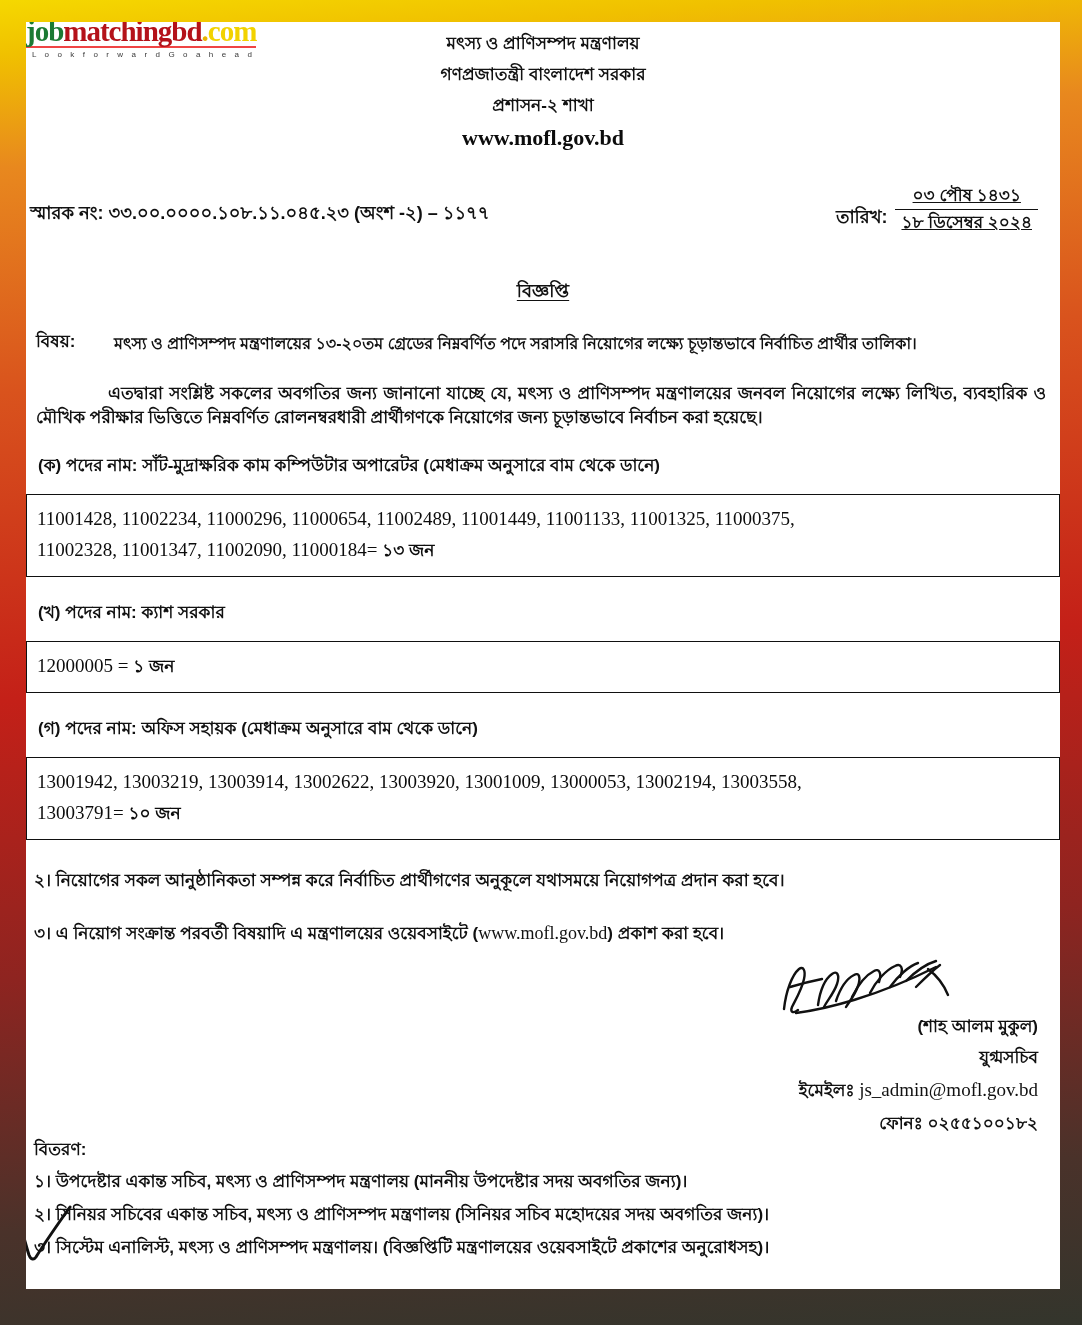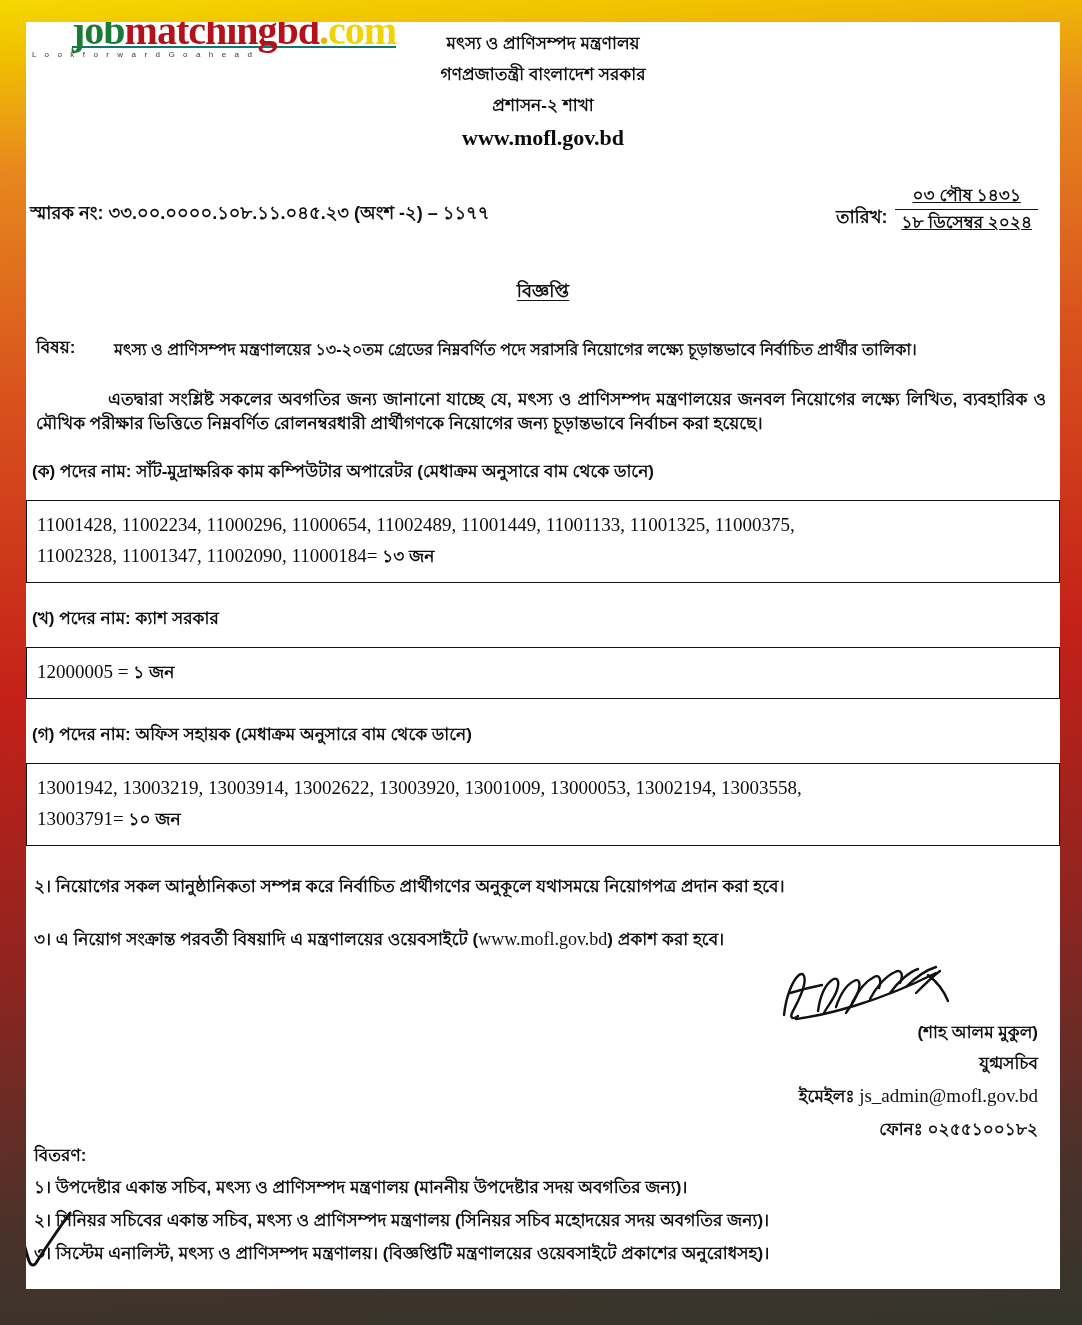--- a/index.html
+++ b/index.html
@@ -46,28 +46,27 @@
   #logo-area {
     position: absolute;
     left: 0px;
     top: -6px;
     width: 280px;
     height: 46px;
   }
   .logo-text {
     font-family: "Liberation Serif", "DejaVu Serif", serif;
     font-weight: bold;
-    font-size: 40px;
+    font-size: 29px;
     letter-spacing: -1px;
     line-height: 30px;
     white-space: nowrap;
-    border-bottom: 2px solid #0f766e;
+    border-bottom: 2px solid #ef4444;
     display: inline-block;
     padding-bottom: 0px;
-    margin-left: 46px;
   }
   .lg-job   { color: #1b7a33; }
   .lg-match { color: #b4121a; }
   .lg-bd    { color: #b4121a; }
   .lg-dot   { color: #e8b400; }
   .lg-com   { color: #f2d200; }
   .logo-tag {
     font-family: "Liberation Sans", sans-serif;
     font-size: 8px;
     letter-spacing: 3.1px;
@@ -145,21 +144,21 @@
     text-align: center;
     font-family: "Liberation Sans", "DejaVu Sans", sans-serif;
     font-size: 18px;
     font-weight: 700;
     margin-top: 30px;
     text-decoration: underline;
     text-underline-offset: 3px;
   }
   #subject-row {
     display: flex;
-    margin-top: 26px;
+    margin-top: 20px;
     padding: 0 30px 0 10px;
   }
   #subject-label {
     font-family: "Liberation Sans", "DejaVu Sans", sans-serif;
     font-size: 17px;
     font-weight: 700;
     flex: 0 0 78px;
   }
   #subject-text {
     font-family: "Liberation Sans", "DejaVu Sans", sans-serif;
@@ -179,21 +178,21 @@
     margin-top: 22px;
     padding: 0 14px 0 10px;
   }
 
   
   .post-heading {
     font-family: "Liberation Sans", "DejaVu Sans", sans-serif;
     font-size: 17px;
     font-weight: 700;
     margin-top: 22px;
-    padding-left: 6px;
+    padding-left: 12px;
   }
   .roll-box {
     border: 1.8px solid #111;
     margin-top: 14px;
     padding: 8px 10px 10px 10px;
     font-family: "Liberation Serif", "DejaVu Serif", serif;
     font-size: 19px;
     line-height: 31px;
     color: #0c0c0c;
     box-sizing: border-box;

